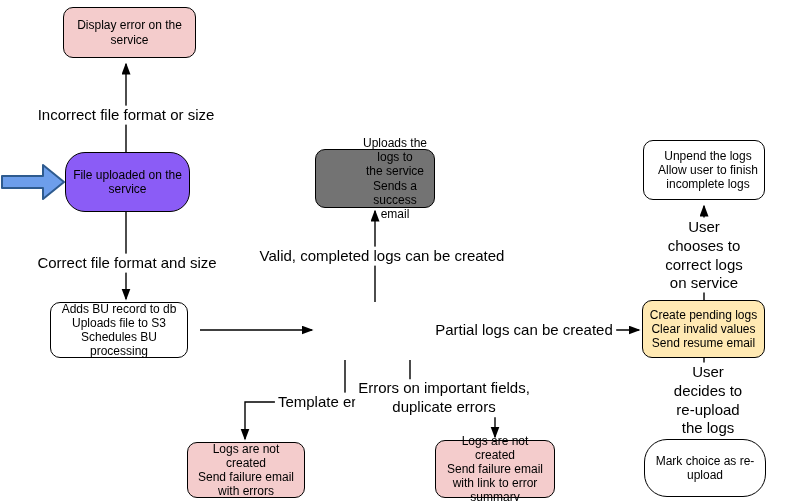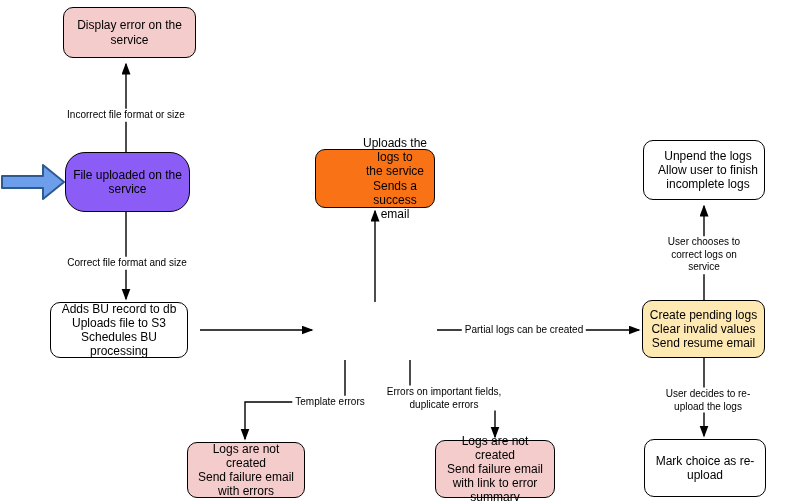--- a/index.html
+++ b/index.html
@@ -10,37 +10,37 @@
   #edges{position:absolute;left:0;top:0;width:801px;height:501px;}
   .node{
     position:absolute;box-sizing:border-box;
     border:1.4px solid #000;border-radius:10px;
     display:flex;align-items:center;justify-content:center;
     text-align:center;white-space:pre-line;
     font-size:12px;line-height:1.18;padding:2px 4px;
   }
   .fill-pink  {background:#f4cccc;}
   .fill-blue  {background:#8b5cf6;border-radius:20px;}
-  .fill-green {background:#f97316;padding-left:44px;}
+  .fill-green {background:#737373;padding-left:44px;}
   .fill-yellow{background:#ffe9b3;}
   .fill-white {background:#ffffff;}
   .lbl{
     position:absolute;transform:translate(-50%,-50%);
-    background:#ffffff;font-size:10px;line-height:1.25;
+    background:#ffffff;font-size:15px;line-height:1.25;
     white-space:pre-line;text-align:center;padding:0 3px;
   }
   
   #n-display-error {left:63px; top:7px;  width:133px;height:51px;}
   #n-file-uploaded {left:65px; top:152px;width:125px;height:60px;}
   #n-adds-bu       {left:50px; top:302px;width:138px;height:56px;}
   #n-bu-service    {left:315px;top:302px;width:122px;height:58px;}
   #n-success       {left:315px;top:149px;width:120px;height:59px;}
   #n-unpend        {left:643px;top:140px;width:122px;height:60px;padding-left:12px;}
   #n-pending       {left:642px;top:300px;width:123px;height:58px;}
-  #n-mark-reupload {left:644px;top:439px;width:122px;height:58px;}
+  #n-mark-reupload {left:644px;top:439px;width:122px;height:58px;border-radius:23px;}
   #n-fail-errors   {left:187px;top:442px;width:118px;height:56px;}
   #n-fail-summary  {left:435px;top:440px;width:120px;height:58px;}
   
   #l-incorrect    {left:126px;top:115px;}
   #l-correct      {left:127px;top:263px;}
   #l-valid        {left:382px;top:256px;}
   #l-partial      {left:524px;top:330px;}
   #l-template     {left:330px;top:402px;}
   #l-errfields    {left:444px;top:398px;}
   #l-userchooses  {left:704px;top:255px;}
@@ -91,20 +91,21 @@
   <div class="node fill-pink" id="n-fail-errors">Logs are not created
 Send failure email
 with errors</div>
   <div class="node fill-pink" id="n-fail-summary">Logs are not created
 Send failure email
 with link to error
 summary</div>
 
   <div class="lbl" id="l-incorrect">Incorrect file format or size</div>
   <div class="lbl" id="l-correct">Correct file format and size</div>
+  <div class="lbl" id="l-valid">Valid, completed logs can be created</div>
   <div class="lbl" id="l-partial">Partial logs can be created</div>
   <div class="lbl" id="l-template">Template errors</div>
   <div class="lbl" id="l-errfields">Errors on important fields,
 duplicate errors</div>
   <div class="lbl" id="l-userchooses">User chooses to correct logs on service</div>
   <div class="lbl" id="l-userdecides">User decides to re-upload the logs</div>
 
 </div>
 
 </body></html>

